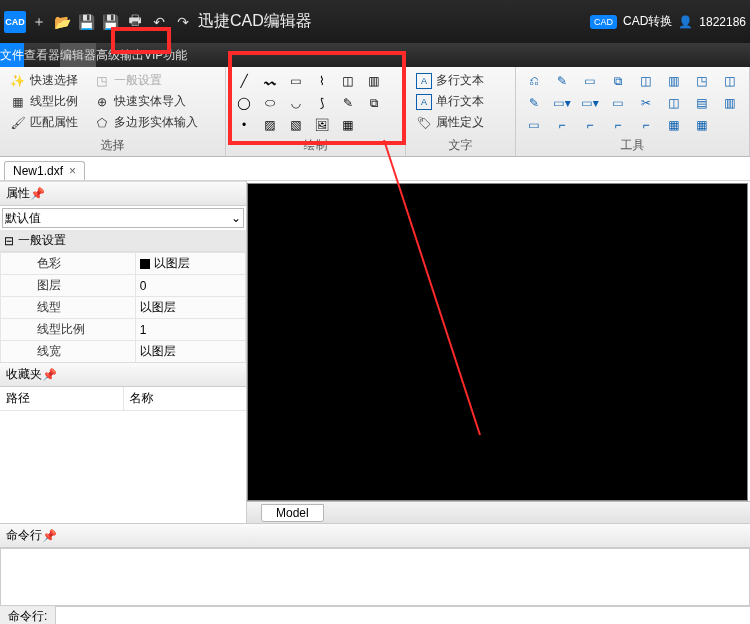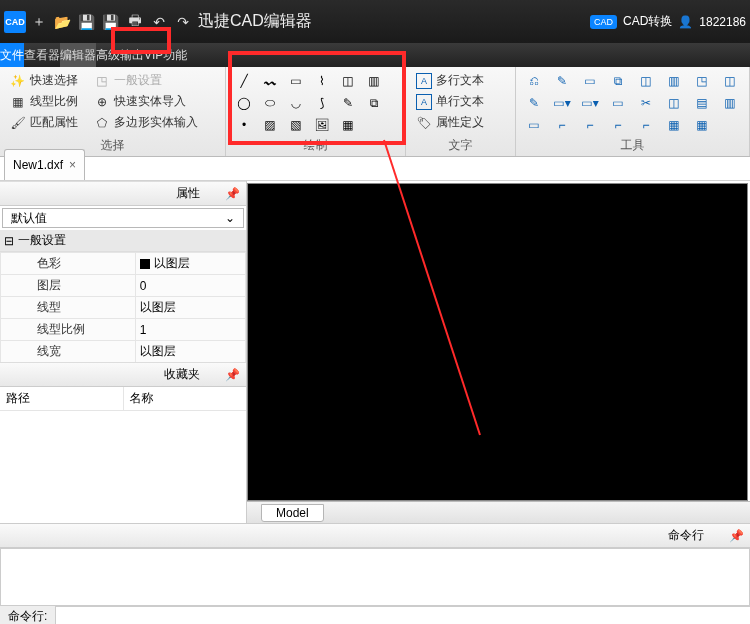--- a/index.html
+++ b/index.html
@@ -29,29 +29,29 @@
 .ritem.disabled { color: #aaa; }
 .ritem .ricon { width: 16px; height: 16px; display: inline-flex; align-items: center; justify-content: center; }
 .rowbtns { display: flex; gap: 6px; }
 .rowbtns .sq { width: 20px; height: 20px; display: flex; align-items: center; justify-content: center; border: 1px solid transparent; }
 .toolsgrid { display: flex; flex-direction: column; gap: 4px; }
 .toolsrow { display: flex; gap: 8px; }
 .toolsrow .tb { width: 20px; height: 20px; display: flex; align-items: center; justify-content: center; color: #0a5fb0; }
 
 
 .filetabs { height: 24px; background: #fff; border-bottom: 1px solid #d2d2d2; display: flex; align-items: end; padding-left: 4px; }
-.filetab { border: 1px solid #b8b8b8; border-bottom: none; background: #fdfdfd; padding: 8px 8px; border-radius: 3px 3px 0 0; display: flex; align-items: center; gap: 6px; justify-content: flex-end; }
+.filetab { border: 1px solid #b8b8b8; border-bottom: none; background: #fdfdfd; padding: 2px 8px; border-radius: 3px 3px 0 0; display: flex; align-items: center; gap: 6px; justify-content: flex-end; }
 .filetab .x { color: #666; cursor: pointer; }
 
 
 .mainrow { display: flex; height: 342px; }
 .leftcol { width: 247px; display: flex; flex-direction: column; border-right: 1px solid #ccc; }
-.panel-header { background: linear-gradient(#fafafa,#e8e8e8); border-top: 1px solid #ddd; border-bottom: 1px solid #ccc; padding: 3px 6px; display: flex; justify-content: flex-end; align-items: center; gap: 25px; }
+.panel-header { background: linear-gradient(#fafafa,#e8e8e8); border-top: 1px solid #ddd; border-bottom: 1px solid #ccc; padding: 3px 6px; display: flex; justify-content: flex-start; align-items: center; }
 .pin { color: #555; }
-.combo { border: 1px solid #b8b8b8; background: #fff; margin: 2px; height: 20px; display: flex; align-items: center; padding: 0 8px; justify-content: space-between; }
+.combo { border: 1px solid #b8b8b8; background: #fff; margin: 2px; height: 20px; display: flex; align-items: center; padding: 0 2px; justify-content: space-between; }
 .section-row { background: #e8e8e8; padding: 2px 4px; display: flex; align-items: center; gap: 4px; border-bottom: 1px solid #ddd; }
 .proptable { border-collapse: collapse; width: 100%; }
 .proptable td { border: 1px solid #e5e5e5; padding: 2px 4px; height: 20px; background: #fbfbfb; }
 .proptable td:first-child { width: 55%; padding-left: 36px; color: #333; }
 .proptable td.valcell { background: #fbfbfb; }
 .swatch { display: inline-block; width: 10px; height: 10px; background: #000; margin-right: 4px; vertical-align: middle; }
 .scroll { overflow-y: auto; }
 .fav { flex: 1; display: flex; flex-direction: column; }
 .fav-head { display: flex; border-bottom: 1px solid #e5e5e5; }
 .fav-head div { flex: 1; padding: 3px 6px; }

